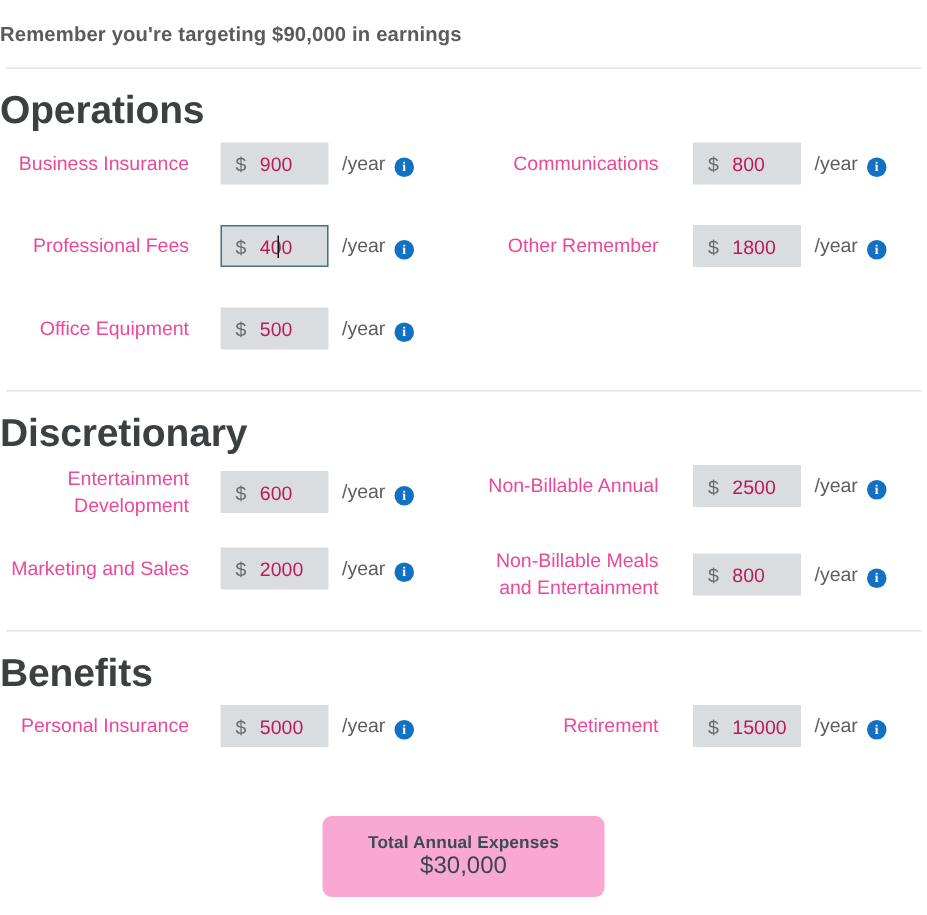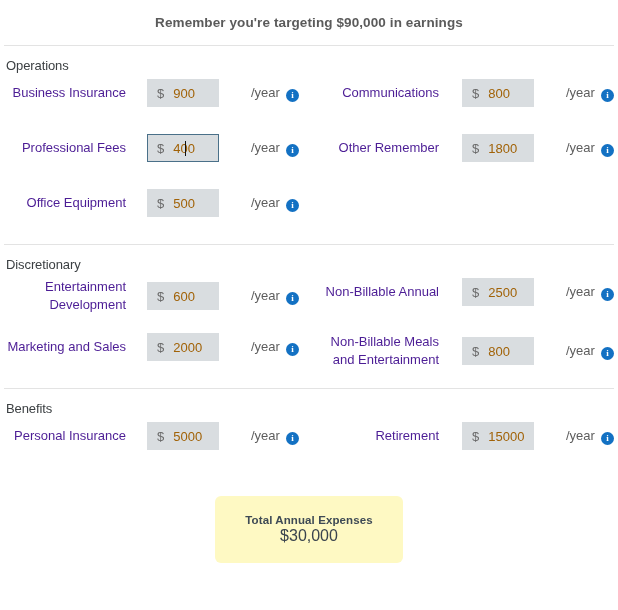--- a/index.html
+++ b/index.html
@@ -19,44 +19,43 @@
     position: relative;
     width: 618px;
     height: 610px;
   }
 
   
   .banner {
     height: 45px;
     display: flex;
     align-items: center;
-    justify-content: center;
   }
   .banner-text {
     font-size: 13.5px;
     font-weight: bold;
     color: #5b5b5b;
     letter-spacing: 0.1px;
   }
 
   .divider {
     height: 1px;
     background: #e3e3e3;
     margin: 0 4px;
   }
 
   
   .section {
     padding-top: 12px;
   }
   .section-title {
-    font-size: 13px;
+    font-size: 26px;
     color: #3c4043;
-    margin: 0 0 6px 6px;
-    font-weight: normal;
+    margin: 0 0 6px 0;
+    font-weight: bold;
     letter-spacing: -0.1px;
   }
 
   .rows {
     display: block;
   }
 
   .row {
     display: flex;
     align-items: flex-start;
@@ -72,21 +71,21 @@
   .field.left {
     width: 309px;
     padding-right: 0;
   }
   .field.right {
     width: 309px;
   }
 
   .field-label {
     font-size: 13px;
-    color: #4c1d95;
+    color: #ec4899;
     text-align: right;
     line-height: 18px;
   }
   .field.left .field-label {
     width: 122px;
     padding-left: 4px;
   }
   .field.right .field-label {
     width: 130px;
     padding-left: 0;
@@ -112,35 +111,35 @@
     border: 1px solid #4a7089;
     background: #d9dde0;
   }
   .currency {
     padding-left: 9px;
     color: #6a6a6a;
     font-size: 13px;
   }
   .amount {
     padding-left: 9px;
-    color: #a16207;
+    color: #be185d;
     font-size: 13px;
   }
   .caret {
     display: inline-block;
     width: 1px;
     height: 15px;
     background: #111;
     position: absolute;
     left: 37px;
     top: 6px;
   }
 
   .per-year {
-    margin-left: 32px;
+    margin-left: 9px;
     font-size: 13px;
     color: #5d5d5d;
     white-space: nowrap;
   }
 
   .info-icon {
     display: inline-block;
     width: 13px;
     height: 13px;
     border-radius: 50%;
@@ -157,22 +156,22 @@
   }
 
   
   .total-wrap {
     display: flex;
     justify-content: center;
     padding-top: 18px;
   }
   .total-box {
     width: 188px;
-    height: 67px;
-    background: #fef9c3;
+    height: 54px;
+    background: #f9a8d4;
     border-radius: 6px;
     display: flex;
     flex-direction: column;
     align-items: center;
     justify-content: center;
   }
   .total-label {
     font-size: 11.5px;
     color: #3e4a55;
     font-weight: bold;

